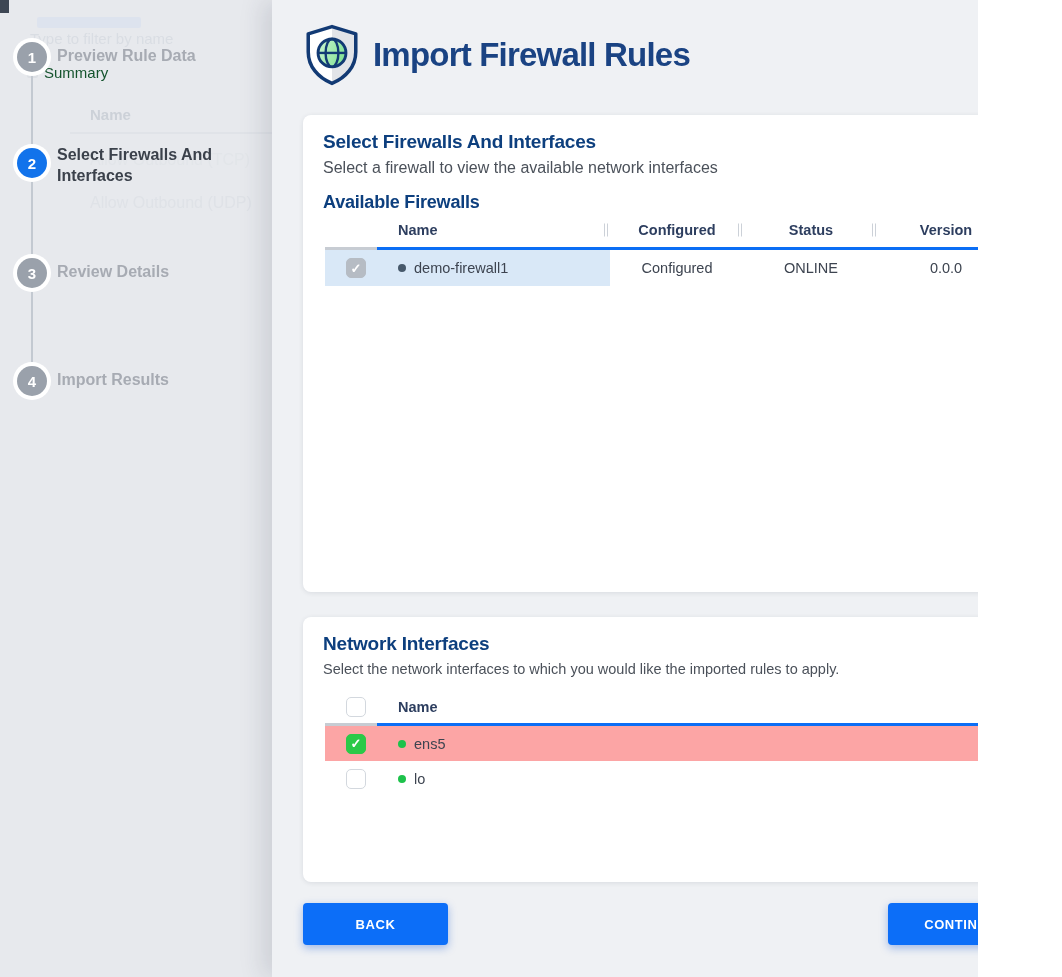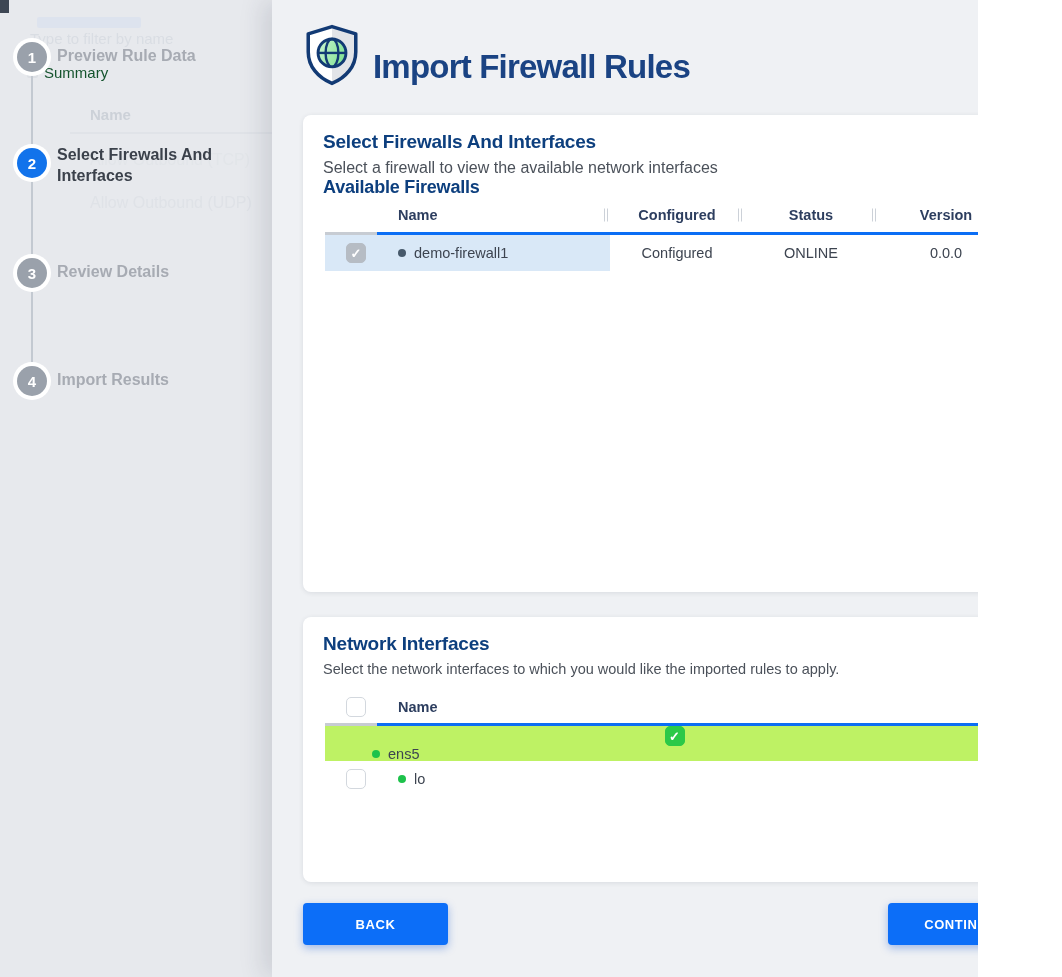--- a/index.html
+++ b/index.html
@@ -40,21 +40,21 @@
   #step3-circle { top: 258px; } #step3-label { top: 263px; }
   #step4-circle { top: 366px; } #step4-label { top: 371px; }
 
   
   .modal {
     position: absolute; left: 272px; top: 0; width: 790px; height: 977px;
     background: #eff1f4;
     box-shadow: -10px 0 22px rgba(40, 50, 70, 0.13);
   }
 
-  .modal-header { position: absolute; left: 31px; top: 24px; display: flex; align-items: flex-end; }
+  .modal-header { position: absolute; left: 31px; top: 24px; display: flex; align-items: center; }
   .shield-icon { width: 58px; height: 62px; }
   .modal-title {
     margin-left: 12px; font-size: 33px; font-weight: 800; letter-spacing: -0.8px;
     color: #1a4383;
   }
 
   .help-btn {
     position: absolute; left: 720px; top: 14px; width: 23px; height: 23px;
     border: 2px solid #70757d; border-radius: 50%;
     display: flex; align-items: center; justify-content: center;
@@ -66,21 +66,21 @@
   .card {
     position: absolute; left: 31px; width: 731px; background: #ffffff;
     border-radius: 8px; box-shadow: 0 1px 5px rgba(30, 40, 60, 0.10);
     padding: 16px 20px;
   }
   #firewalls-card { top: 115px; height: 477px; }
   #interfaces-card { top: 617px; height: 265px; }
 
   .card-title { font-size: 19px; font-weight: 800; letter-spacing: -0.2px; color: #0d3f7e; }
   .card-subtitle { margin-top: 6px; font-size: 16px; color: #4b515a; }
-  .table-title { font-size: 18px; font-weight: 800; letter-spacing: -0.2px; color: #0d3f7e; }
+  .table-title { margin-top: 15px; font-size: 18px; font-weight: 800; letter-spacing: -0.2px; color: #0d3f7e; }
 
   
   .table { margin-left: 2px; width: 689px; }
   .thead { display: flex; align-items: center; height: 34px; }
   .th { font-size: 14.5px; font-weight: 700; color: #2d3e5f; position: relative; }
   .col-check { width: 52px; display: flex; align-items: center; }
   .fw-col-name { width: 233px; padding-left: 21px; }
   .fw-col-mid { width: 134px; text-align: center; }
   .fw-col-last { width: 136px; text-align: center; }
   .if-col-name { width: 637px; padding-left: 21px; }
@@ -89,21 +89,21 @@
     width: 4px; height: 13px; border-left: 1px solid #ccd1d8; border-right: 1px solid #ccd1d8;
   }
   .resize-handle.single { border-right: none; width: 1px; background: #ccd1d8; border-left: none; }
 
   .head-rule { display: flex; height: 3px; }
   .head-rule .seg-gray { width: 52px; background: #c7ccd3; }
   .head-rule .seg-blue { flex: 1; background: #0b6ef5; }
 
   .trow { display: flex; align-items: center; height: 36px; font-size: 14.5px; color: #3d4450; cursor: pointer; }
   .cell-hl { background: #d9e8f7; height: 36px; display: flex; align-items: center; }
-  .row-hl { background: #bef264; flex-direction: column; }
+  .row-hl { background: #fca5a5; }
 
   .name-cell { display: flex; align-items: center; padding-left: 21px; }
   .dot { width: 8px; height: 8px; border-radius: 50%; margin-right: 8px; flex: none; }
   .dot-slate { background: #47596b; }
   .dot-green { background: #1dc24b; }
 
   
   .checkbox {
     width: 20px; height: 20px; margin-left: 21px; border-radius: 5px; cursor: pointer;
     display: flex; align-items: center; justify-content: center; flex: none;

